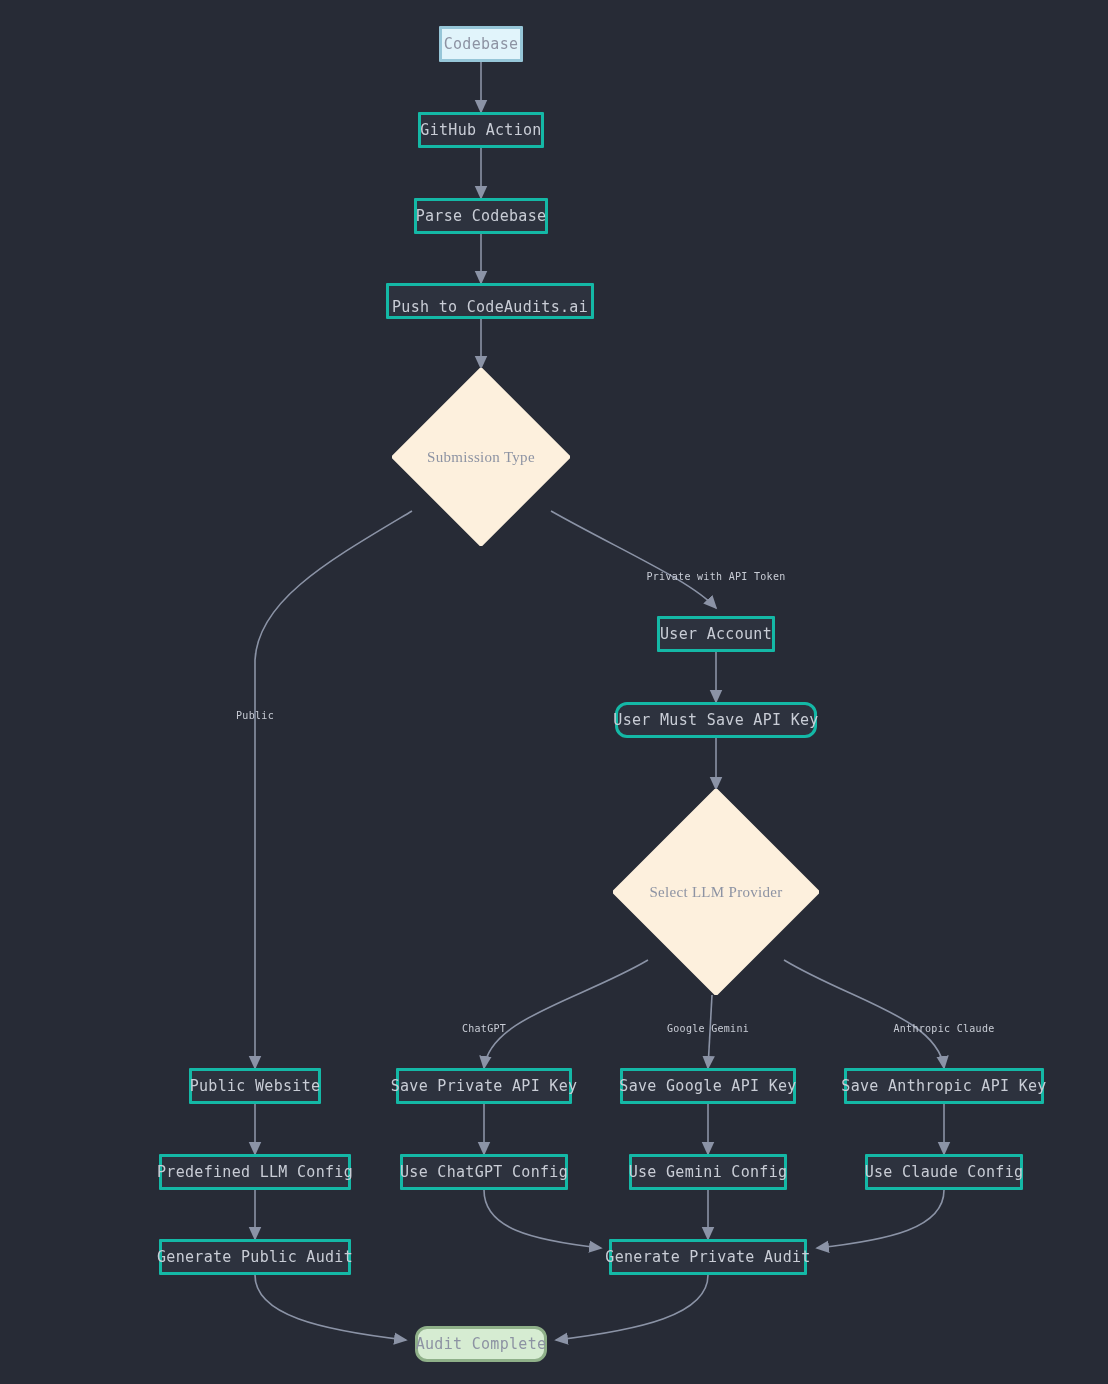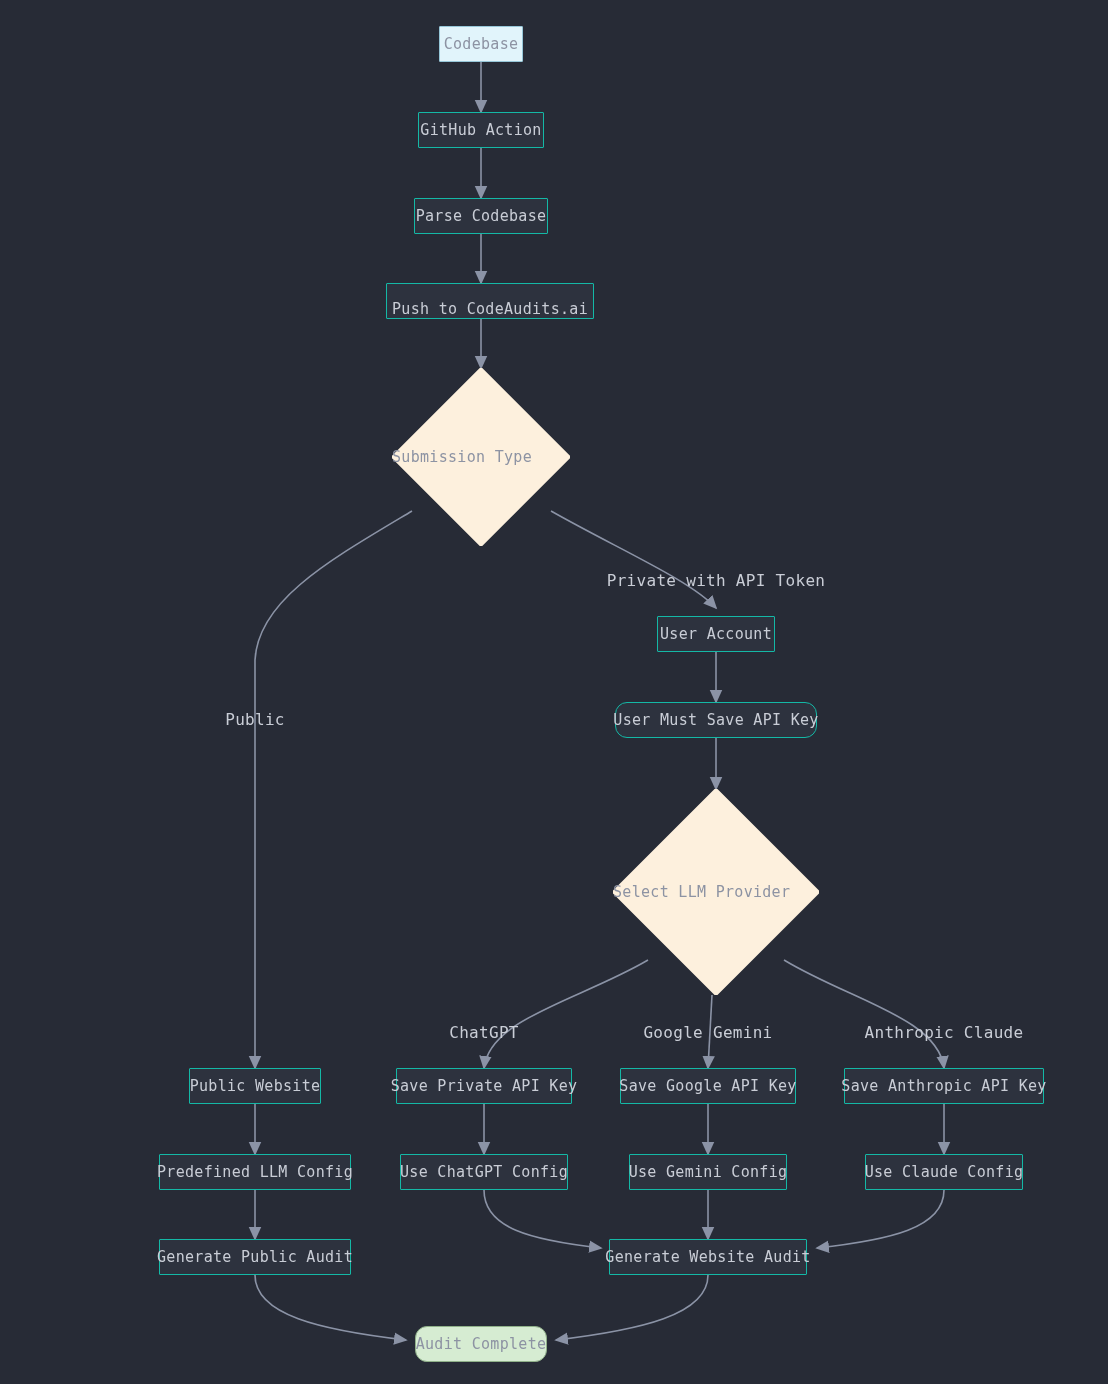--- a/index.html
+++ b/index.html
@@ -23,21 +23,21 @@
     top: 0;
     width: 1108px;
     height: 1384px;
   }
   .node {
     position: absolute;
     box-sizing: border-box;
     display: flex;
     align-items: center;
     justify-content: center;
-    border: 1px solid #14b8a6;
+    border: 3px solid #14b8a6;
     background: #2d323e;
     color: #c9cdd6;
     font-size: 15px;
     letter-spacing: 0.3px;
     white-space: nowrap;
     border-radius: 1px;
   }
   .node.start {
     background: #e1f4fb;
     border-color: #96c6d8;
@@ -45,41 +45,42 @@
   }
   .node.finish {
     background: #d6ecd2;
     border-color: #8fb089;
     color: #8d93a3;
   }
   .diamond {
     position: absolute;
     display: flex;
     align-items: center;
-    justify-content: flex-start;
+    justify-content: center;
+    font-family: Liberation Serif, serif;
   }
   .diamond .dshape {
     position: absolute;
     left: 0;
     top: 0;
     width: 100%;
     height: 100%;
   }
   .diamond .dlabel {
     position: relative;
     z-index: 2;
     color: #8d93a3;
     font-size: 15px;
     letter-spacing: 0.3px;
     white-space: nowrap;
   }
   .edge-label {
     position: absolute;
     color: #c9cdd6;
-    font-size: 16px;
+    font-size: 10px;
     letter-spacing: 0.3px;
     white-space: nowrap;
     transform: translateX(-50%);
     background: transparent;
     z-index: 3;
   }
 </style>
 </head>
 <body>
 
@@ -171,21 +172,21 @@
       <div class="node" style="left: 629px; top: 1154px; width: 158px; height: 36px;">
         <span>Use Gemini Config</span>
       </div>
       <div class="node" style="left: 865px; top: 1154px; width: 158px; height: 36px;">
         <span>Use Claude Config</span>
       </div>
       <div class="node" style="left: 159px; top: 1239px; width: 192px; height: 36px;">
         <span>Generate Public Audit</span>
       </div>
       <div class="node" style="left: 609px; top: 1239px; width: 198px; height: 36px;">
-        <span>Generate Website Audit</span>
+        <span>Generate Private Audit</span>
       </div>
       <div class="node finish" style="left: 415px; top: 1326px; width: 132px; height: 36px; border-radius: 12px;">
         <span>Audit Complete</span>
       </div>
     </div>
   <div id="label-layer">
       <div class="edge-label" style="left: 255px; top: 710px;">Public</div>
       <div class="edge-label" style="left: 716px; top: 571px;">Private with API Token</div>
       <div class="edge-label" style="left: 484px; top: 1023px;">ChatGPT</div>
       <div class="edge-label" style="left: 708px; top: 1023px;">Google Gemini</div>

